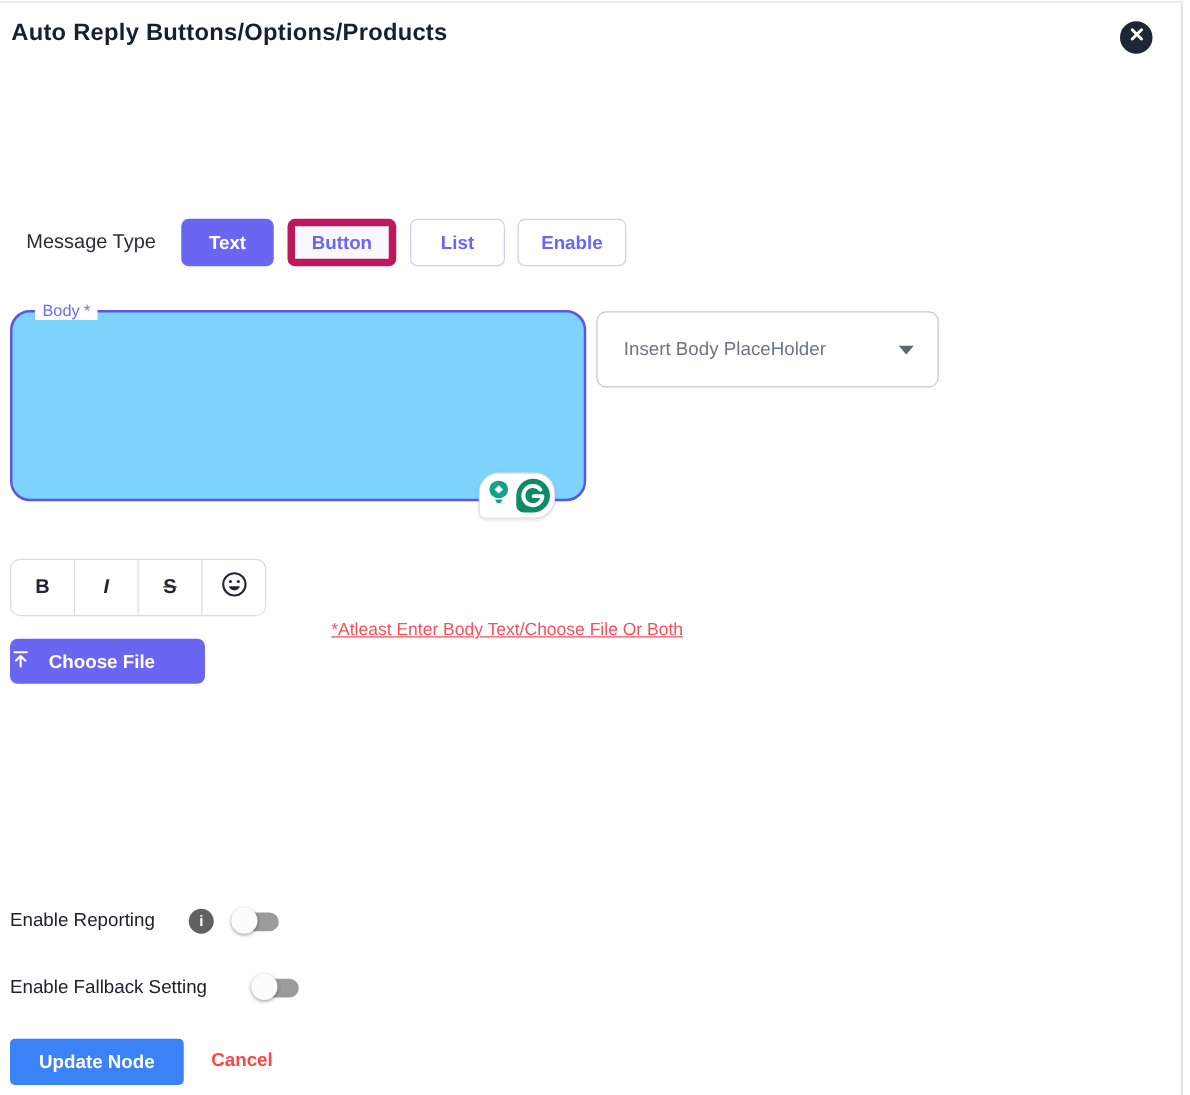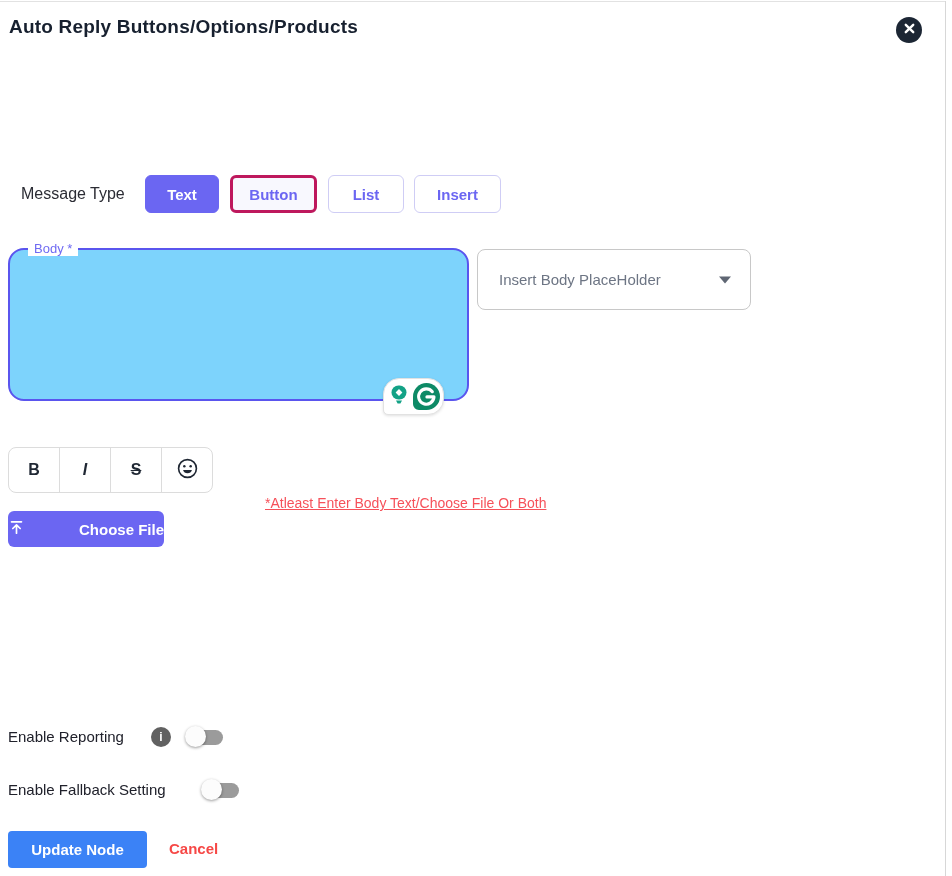--- a/index.html
+++ b/index.html
@@ -17,21 +17,21 @@
     display:flex; align-items:center; color:#6d7584; cursor:pointer; }
   .select-template { left:8px; top:88px; width:929px; height:57px; font-size:15px; padding-left:32px; }
   .select-placeholder { left:477px; top:249px; width:274px; height:61px; font-size:15px; padding-left:21px; }
   .select-arrow { position:absolute; right:22px; top:50%; transform:translateY(-50%);
     width:0; height:0; border-left:6px solid transparent; border-right:6px solid transparent; border-top:7px solid #5f6673; }
 
   .mt-label { position:absolute; left:21px; top:185px; font-size:16px; color:#2b2c34; }
   .mt-btn { position:absolute; top:175px; height:38px; border-radius:6px; font-size:15px; font-weight:600;
     display:flex; align-items:center; justify-content:center; cursor:pointer; font-family:"Liberation Sans", sans-serif; }
   .mt-text    { left:145px; width:74px; background:#6b66f2; color:#ffffff; border:1px solid #6b66f2; }
-  .mt-button  { left:230px; width:87px; background:#f8f8fe; color:#6b66f2; border:3px solid #be185d; }
+  .mt-button  { left:230px; width:87px; background:#f8f8fe; color:#6b66f2; border:6px solid #be185d; }
   .mt-list    { left:328px; width:76px; background:#ffffff; color:#6b66f2; border:1px solid #cfcdf5; }
   .mt-address { left:414px; width:87px; background:#ffffff; color:#6b66f2; border:1px solid #cfcdf5; }
 
   .body-fieldset { position:absolute; left:8px; top:248px; width:461px; height:153px;
     border:2px solid #5a55ee; border-radius:16px; background:#7dd3fc; }
   .body-legend { position:absolute; left:18px; top:-9px; background:#ffffff; padding:0 6px;
     font-size:13px; color:#6f6af2; }
 
   .gram-pill { position:absolute; left:383px; top:378px; width:61px; height:37px; background:#fff;
     border:1px solid #e2e2e2; border-radius:16px 16px 16px 5px; box-shadow:0 1px 3px rgba(0,0,0,.12);
@@ -43,21 +43,21 @@
     border:1px solid #dcdcdc; border-radius:8px; display:flex; background:#fff; }
   .fmt-cell { flex:1; display:flex; align-items:center; justify-content:center;
     border-right:1px solid #dcdcdc; color:#1f2733; font-size:16px; cursor:pointer; }
   .fmt-cell:last-child { border-right:none; }
   .fmt-b { font-weight:800; }
   .fmt-i { font-style:italic; font-weight:600; }
   .fmt-s { text-decoration:line-through; font-weight:600; }
 
   .choose-file { position:absolute; left:8px; top:511px; width:156px; height:36px; background:#6b66f2;
     border:none; border-radius:6px; color:#fff; font-size:15px; font-weight:700;
-    display:flex; align-items:center; justify-content:space-between; gap:0; cursor:pointer;
+    display:flex; align-items:center; justify-content:flex-start; gap:14px; cursor:pointer;
     font-family:"Liberation Sans", sans-serif; }
 
   .error-note { position:absolute; left:265px; top:495px; font-size:14px; color:#f6515a;text-decoration:underline; }
 
   .toggle-row-label { position:absolute; font-size:15px; color:#20212b; }
   .info-icon { position:absolute; left:151px; top:727px; width:20px; height:20px; border-radius:50%;
     background:#616161; color:#fff; font-size:12px; font-weight:700; display:flex; align-items:center;
     justify-content:center; cursor:pointer; }
   .switch { position:absolute; width:40px; height:22px; cursor:pointer; }
   .switch .track { position:absolute; left:4px; top:4px; width:34px; height:15px; border-radius:8px; background:#9b9b9b; }
@@ -85,21 +85,21 @@
           <path d="M3 3 L11 11 M11 3 L3 11" stroke="#ffffff" stroke-width="2.6" stroke-linecap="round"></path>
         </svg>
     </span>
   </div>
 
 
   <div class="mt-label">Message Type</div>
   <button class="mt-btn mt-text">Text</button>
   <button class="mt-btn mt-button">Button</button>
   <button class="mt-btn mt-list">List</button>
-  <button class="mt-btn mt-address">Insert</button>
+  <button class="mt-btn mt-address">Enable</button>
 
   <div class="body-fieldset">
     <span class="body-legend">Body *</span>
   </div>
 
   <div class="select-box select-placeholder">
     <span>Insert Body PlaceHolder</span>
     <span class="select-arrow" style="right:19px;"></span>
   </div>
 

